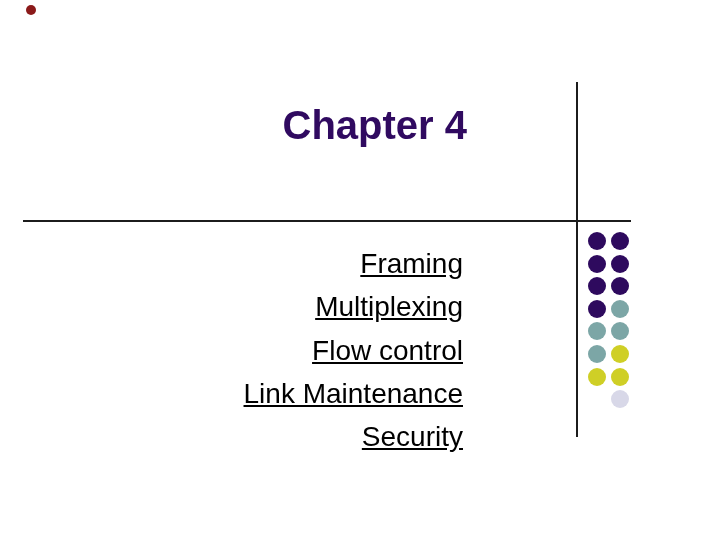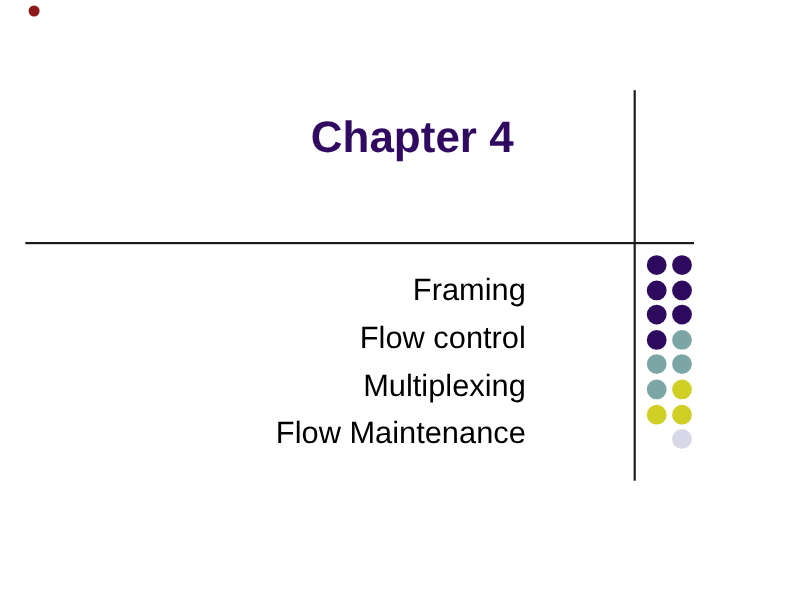--- a/index.html
+++ b/index.html
@@ -34,26 +34,27 @@
     background:var(--line);
   }
   .v-rule{
     position:absolute;
     left:576px;top:82px;
     width:2px;height:355px;
     background:var(--line);
   }
   .topics{
     position:absolute;
-    top:242px;right:153px;
+    top:242px;right:168px;
     text-align:right;
     color:var(--body-text);
     font-size:28px;
     line-height:43.3px;
     white-space:nowrap;
+    text-decoration:underline;
   }
   .dot-grid{
     position:absolute;
     left:588px;top:232px;
     width:132px;height:190px;
   }
   .dot{
     position:absolute;
     width:18px;height:18px;
     border-radius:50%;
@@ -74,23 +75,24 @@
 
   <div class="title-block">
     <div>Chapter 4</div>
   </div>
 
   <div class="h-rule"></div>
   <div class="v-rule"></div>
 
   <div class="topics">
       <div>Framing</div>
+      <div>Multiplexing</div>
       <div>Flow control</div>
-      <div>Multiplexing</div>
-      <div>Flow Maintenance</div>
+      <div>Link Maintenance</div>
+      <div>Security</div>
     </div>
 
   <div class="dot-grid">
       <div class="dot" style="left: 0px; top: 0px; width: 18px; height: 18px; background: rgb(46, 10, 94);"></div>
       <div class="dot" style="left: 22.6px; top: 0px; width: 18px; height: 18px; background: rgb(46, 10, 94);"></div>
       <div class="dot" style="left: 45.2px; top: 0px; width: 18px; height: 18px; background: rgb(46, 10, 94);"></div>
       <div class="dot" style="left: 0px; top: 22.6px; width: 18px; height: 18px; background: rgb(46, 10, 94);"></div>
       <div class="dot" style="left: 22.6px; top: 22.6px; width: 18px; height: 18px; background: rgb(46, 10, 94);"></div>
       <div class="dot" style="left: 45.2px; top: 22.6px; width: 18px; height: 18px; background: rgb(46, 10, 94);"></div>
       <div class="dot" style="left: 67.8px; top: 22.6px; width: 18px; height: 18px; background: rgb(124, 166, 166);"></div>

